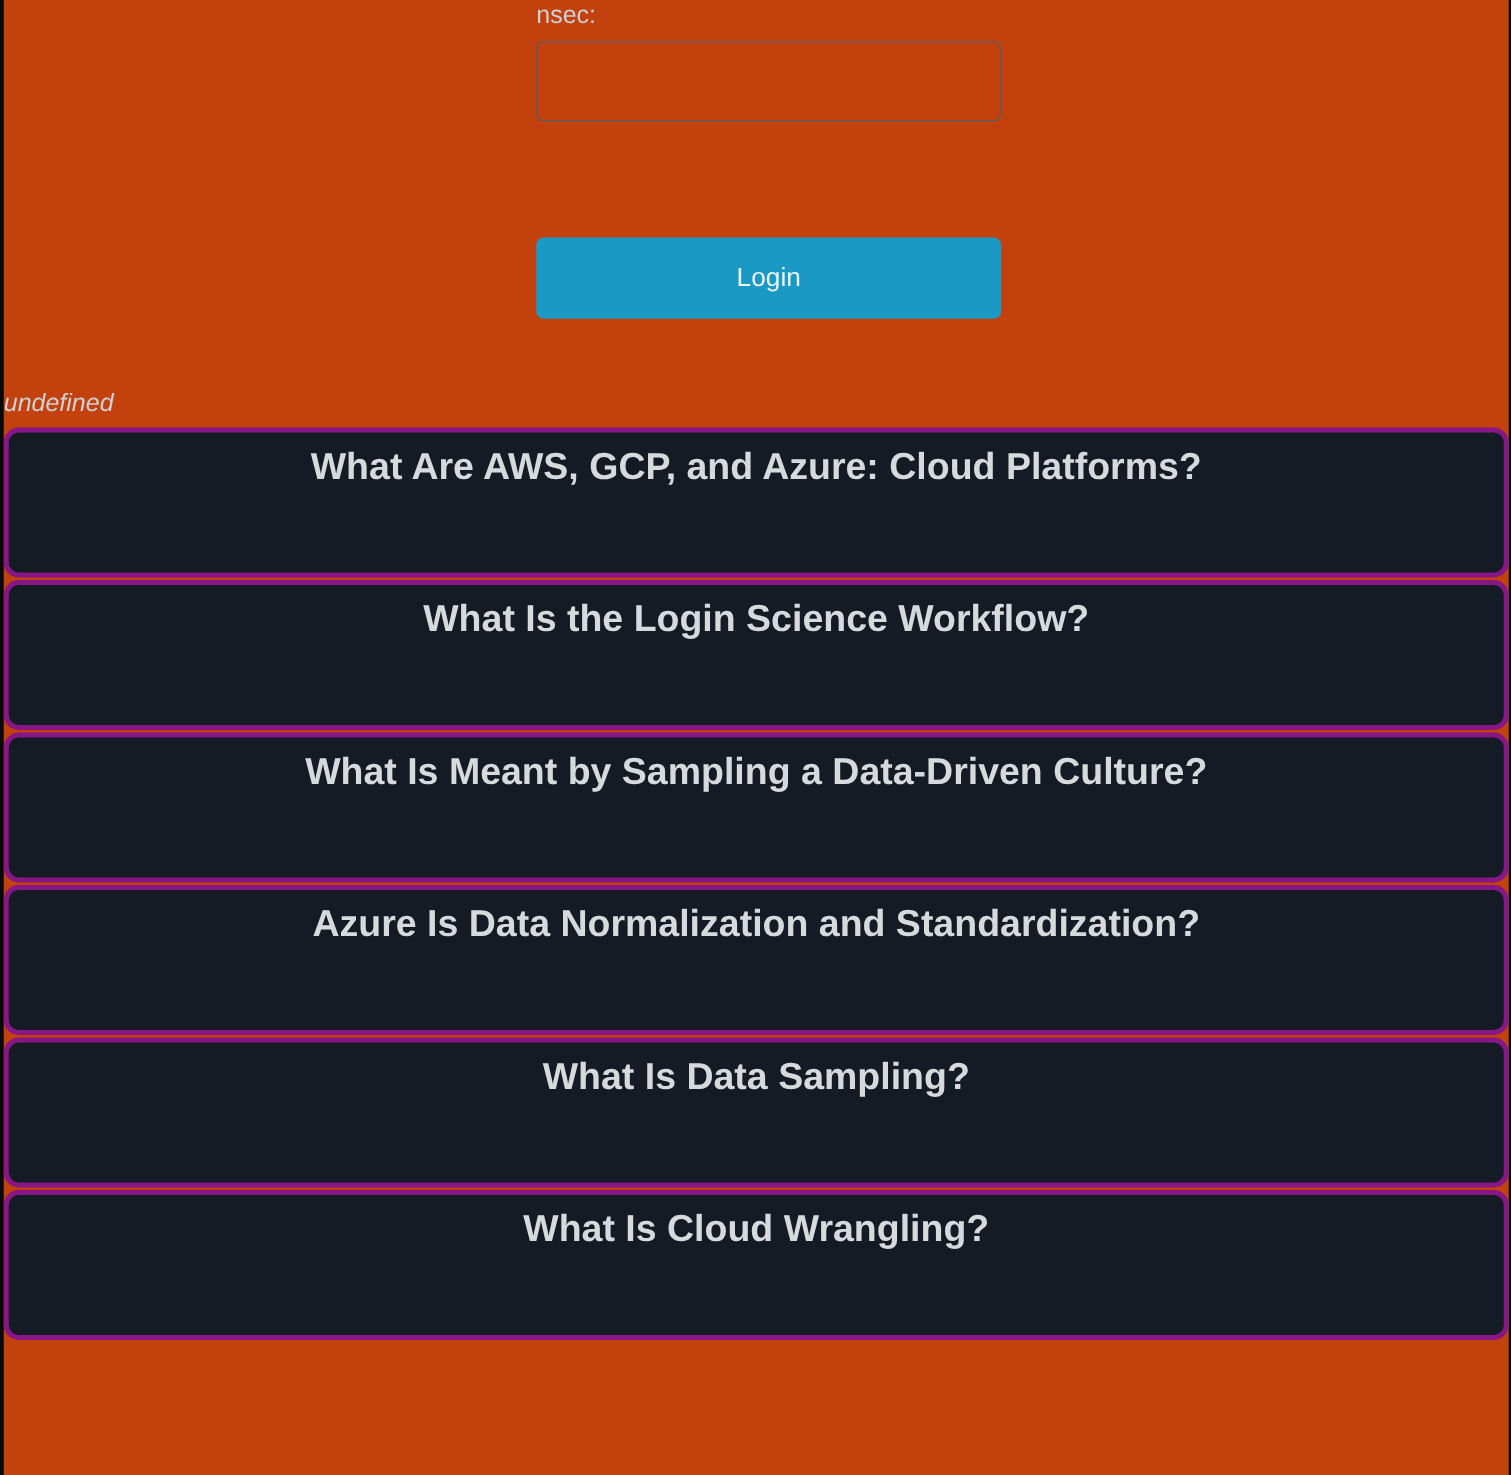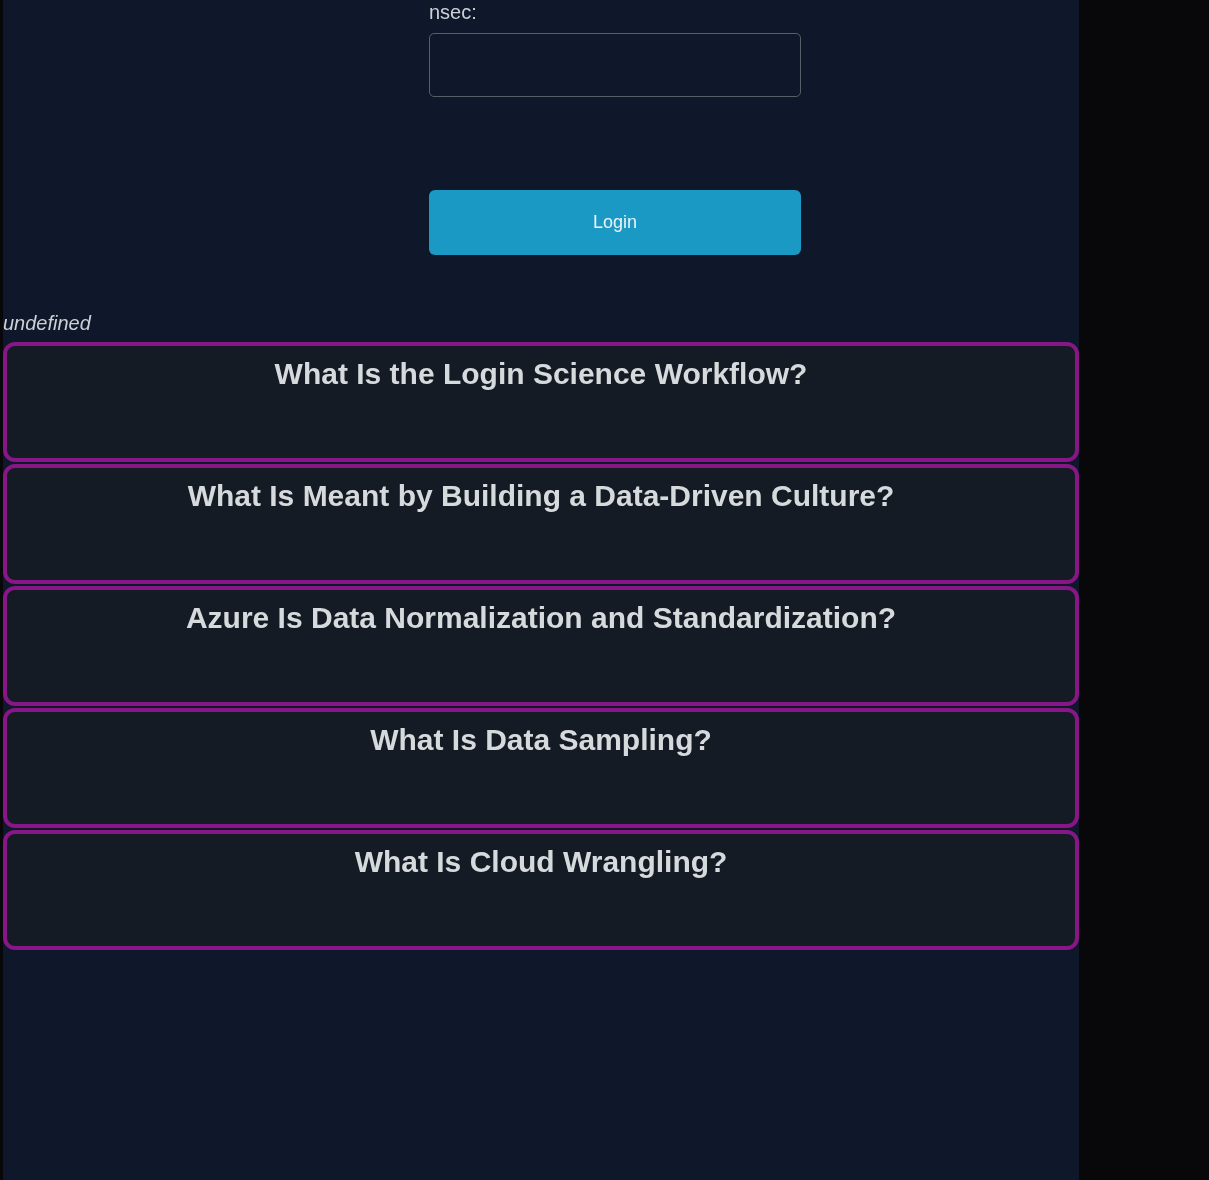--- a/index.html
+++ b/index.html
@@ -10,23 +10,23 @@
     width: 1209px;
     height: 1180px;
     background: #08080a;
     overflow: hidden;
     font-family: "Liberation Sans", "DejaVu Sans", sans-serif;
   }
   .app {
     position: absolute;
     left: 3px;
     top: 0;
-    width: 1076px;
+    width: 1204px;
     height: 1180px;
-    background: #0f172a;
+    background: #c2410c;
   }
   
   .login-form {
     width: 372px;
     margin-left: 426px;
   }
   .nsec-label {
     display: block;
     font-size: 20px;
     line-height: 24px;
@@ -50,21 +50,21 @@
   .login-button {
     display: block;
     box-sizing: border-box;
     width: 100%;
     height: 65px;
     margin-top: 93px;
     background: #1a99c5;
     border: none;
     border-radius: 6px;
     color: #eef3f6;
-    font-size: 18px;
+    font-size: 21px;
     cursor: pointer;
     font-family: "Liberation Sans", "DejaVu Sans", sans-serif;
   }
   
   .status-text {
     margin-top: 56px;
     font-size: 20px;
     line-height: 24px;
     color: #ccd1d5;
     font-style: italic;
@@ -101,28 +101,31 @@
   <div class="login-form">
     <label class="nsec-label">nsec:</label>
     <input class="nsec-input" type="text" value="" style="">
     <button class="login-button">Login</button>
   </div>
 
   <div class="status-text">undefined</div>
 
   <div class="cards">
 
+      <div class="card">
+        <h2 class="card-title">What Are AWS, GCP, and Azure: Cloud Platforms?</h2>
+      </div>
 
 
       <div class="card">
         <h2 class="card-title">What Is the Login Science Workflow?</h2>
       </div>
 
       <div class="card">
-        <h2 class="card-title">What Is Meant by Building a Data-Driven Culture?</h2>
+        <h2 class="card-title">What Is Meant by Sampling a Data-Driven Culture?</h2>
       </div>
 
       <div class="card">
         <h2 class="card-title">Azure Is Data Normalization and Standardization?</h2>
       </div>
 
       <div class="card">
         <h2 class="card-title">What Is Data Sampling?</h2>
       </div>
 

